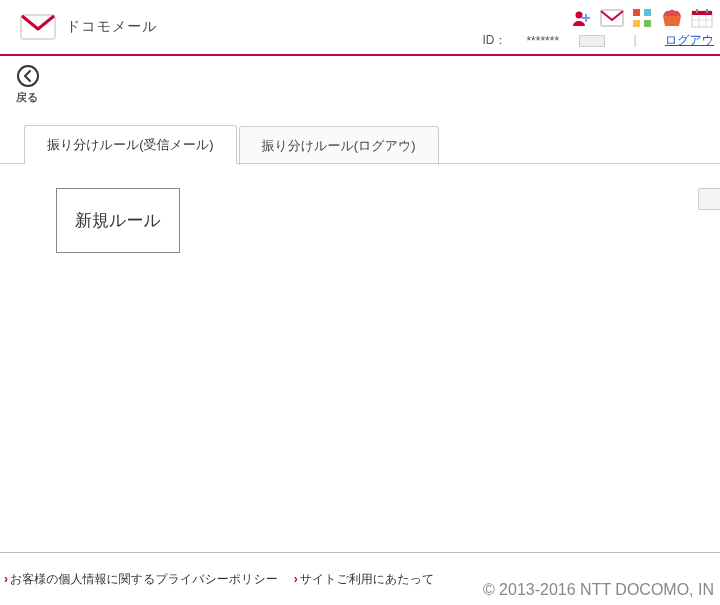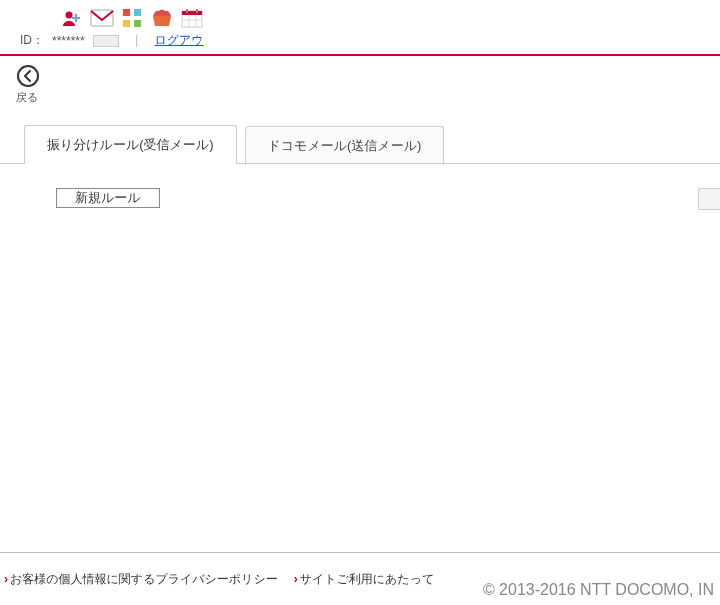--- a/index.html
+++ b/index.html
@@ -5,59 +5,68 @@
   * { margin: 0; padding: 0; box-sizing: border-box; }
   body { font-family: "Hiragino Kaku Gothic ProN", "メイリオ", Meiryo, sans-serif; font-size: 13px; color: #333; width: 720px; height: 605px; overflow: hidden; background: #fff; position: relative; }
 
   
   .header { height: 54px; display: flex; align-items: flex-start; justify-content: space-between; padding: 8px 6px 0 20px; position: relative; }
   .header-left { display: flex; align-items: center; gap: 10px; margin-top: 6px;}
   .app-title { font-size: 14px; color: #444; letter-spacing: 1px; }
   .header-right { display: flex; flex-direction: column; align-items: flex-end; gap: 4px; }
   .header-icons { display: flex; align-items: center; gap: 6px; }
   .hicon { width: 24px; height: 20px; display: flex; align-items: center; justify-content: center; cursor: pointer; }
-  .id-row { font-size: 12px; color: #555; display: flex; align-items: center; gap: 8px; }
+  .id-row { font-size: 12px; color: #555; display: flex; align-items: center; gap: 20px; }
   .id-row .sep { color: #aaa; margin: 0 4px; }
   .id-row a { color: #1d4ed8; text-decoration: underline; cursor: pointer; }
   .id-mask-box { display:inline-block; width: 26px; height: 12px; background:#eee; border:1px solid #ccc; vertical-align: middle;}
 
   .red-divider { height: 2px; background: #cc0033; width: 100%; }
 
   
-  .back-row { padding: 8px 16px 0 16px; }
+  .back-row { padding: 8px 16px 0 16px; font-weight: bold; }
   .back-btn { display: flex; flex-direction: column; align-items: flex-start; gap: 2px; cursor: pointer; width: 40px;}
   .back-label { font-size: 11px; color: #555; }
 
   
-  .tabs { display: flex; gap: 8px; padding: 20px 0 0 24px; position: relative; }
+  .tabs { display: flex; gap: 2px; padding: 20px 0 0 24px; position: relative; }
   .tab { border: 1px solid #ccc; border-bottom: none; padding: 10px 22px; font-size: 13px; color: #333; background: #fff; border-radius: 3px 3px 0 0; cursor: pointer; position: relative; }
   .tab.inactive { background: #fafafa; top: 1px; color:#444;}
   .tab.active { background: #fff; z-index: 2; }
   .tab-underline { position:absolute; left:0; right:0; bottom:0; height:1px; background:#ccc; z-index:1; }
   .tab.active::after{ content:""; position:absolute; left:0; right:0; bottom:-1px; height:2px; background:#fff;}
 
   
   .content { padding: 24px 0 0 56px; position: relative; }
-  .new-rule-btn { border: 1px solid #888; background: #fff; padding: 0 18px; font-size: 13px; color: #333; cursor: pointer; }
+  .new-rule-btn { border: 1px solid #888; background: #fff; padding: 20px 18px; font-size: 17px; color: #333; cursor: pointer; }
   .empty-msg { margin-top: 28px; font-size: 13px; color: #333; margin-left: 22px;}
   .gray-stub { position:absolute; right:0; top:24px; width:22px; height:22px; border:1px solid #ccc; border-right:none; background:#f4f4f4; border-radius:2px 0 0 2px;}
 
   
   .footer { position: absolute; bottom: 0; left: 0; right: 0; border-top: 1px solid #bbb; padding: 6px 6px 6px 4px; display: flex; justify-content: space-between; align-items: center; font-size: 12px; }
   .footer-links { display: flex; align-items: center; gap: 4px; }
   .footer-link { display: flex; align-items: center; gap: 2px; color: #333; cursor: pointer; }
   .footer-link .chev { color: #cc0033; font-weight: bold; }
   .copyright { color: #888; font-size: 16px; margin-top: 22px; }
 
   svg { display:block; }
 </style>
 </head>
 <body>
 
 <div class="header">
+  <div class="header-left">
+    <span>
+      <svg width="36" height="26" viewBox="0 0 36 26">
+        <rect x="1" y="1" width="34" height="24" rx="2" fill="#fff" stroke="#bbb" stroke-width="1"></rect>
+        <path d="M2 2 L18 15 L34 2" fill="none" stroke="#cc0033" stroke-width="3" stroke-linejoin="round"></path>
+      </svg>
+    </span>
+    <span class="app-title">ドコモメール</span>
+  </div>
   <div class="header-right">
     <div class="header-icons">
       <span class="hicon">
         <svg width="22" height="18" viewBox="0 0 22 18">
           <circle cx="8" cy="6" r="3.5" fill="#cc0033"></circle>
           <path d="M2 17c0-3 3-5 6-5s6 2 6 5" fill="#cc0033"></path>
           <rect x="14" y="5" width="2" height="8" fill="#6aa0e8"></rect>
           <rect x="11" y="8" width="8" height="2" fill="#6aa0e8"></rect>
         </svg>
       </span>
@@ -115,21 +124,21 @@
     </span>
     <span class="back-label">戻る</span>
   </div>
 </div>
 
 <div class="tabs">
   <div class="tab active">
     <span>振り分けルール(受信メール)</span>
   </div>
   <div class="tab inactive">
-    <span>ドコモメール(送信メール)</span>
+    <span>振り分けルール(ログアウ)</span>
   </div>
   <div class="tab-underline"></div>
 </div>
 
 <div class="content">
   <button class="new-rule-btn">
     <span>新規ルール</span>
   </button>
   <div class="gray-stub"></div>
 </div>

